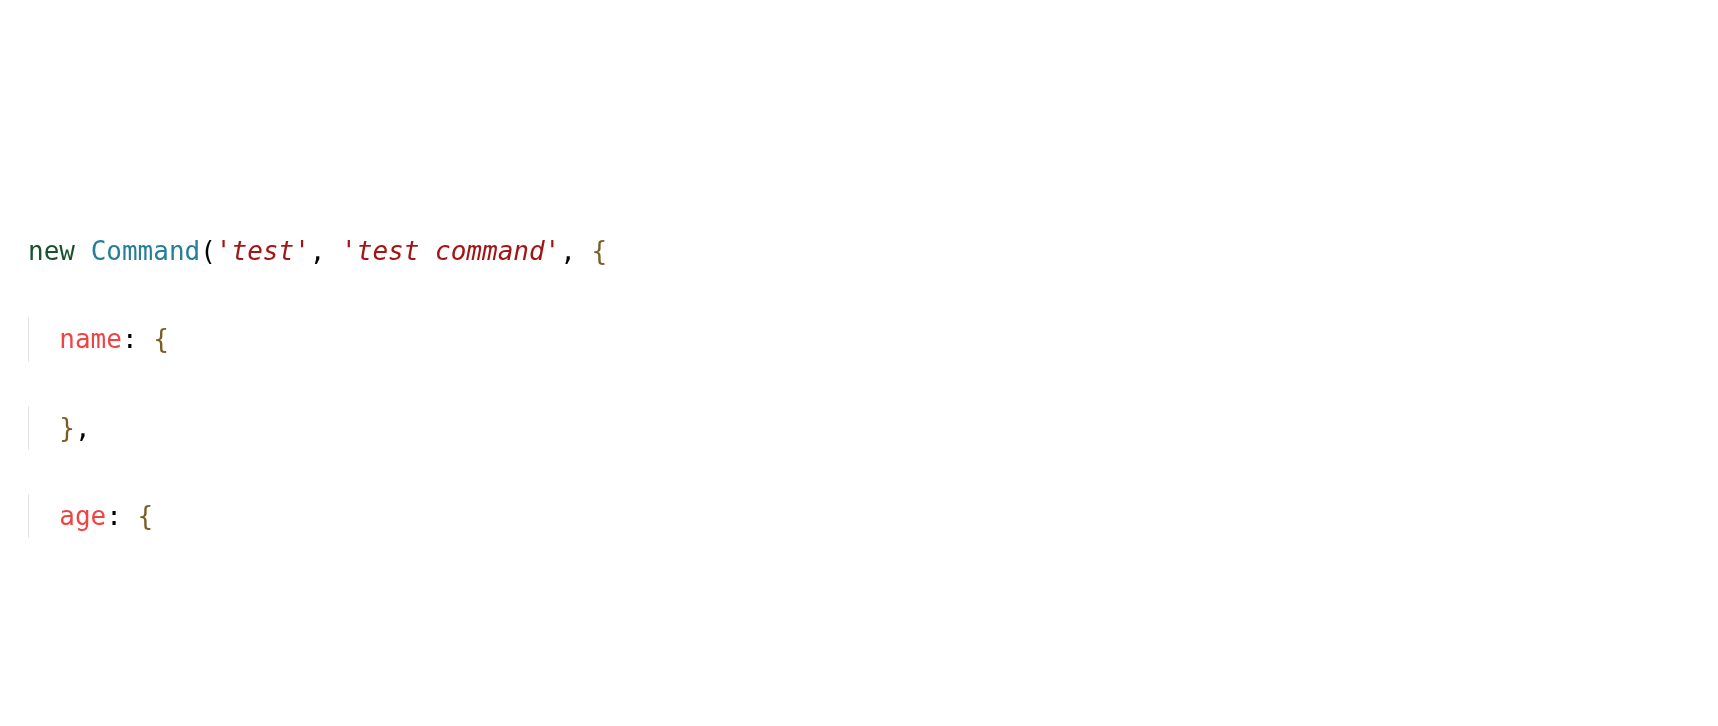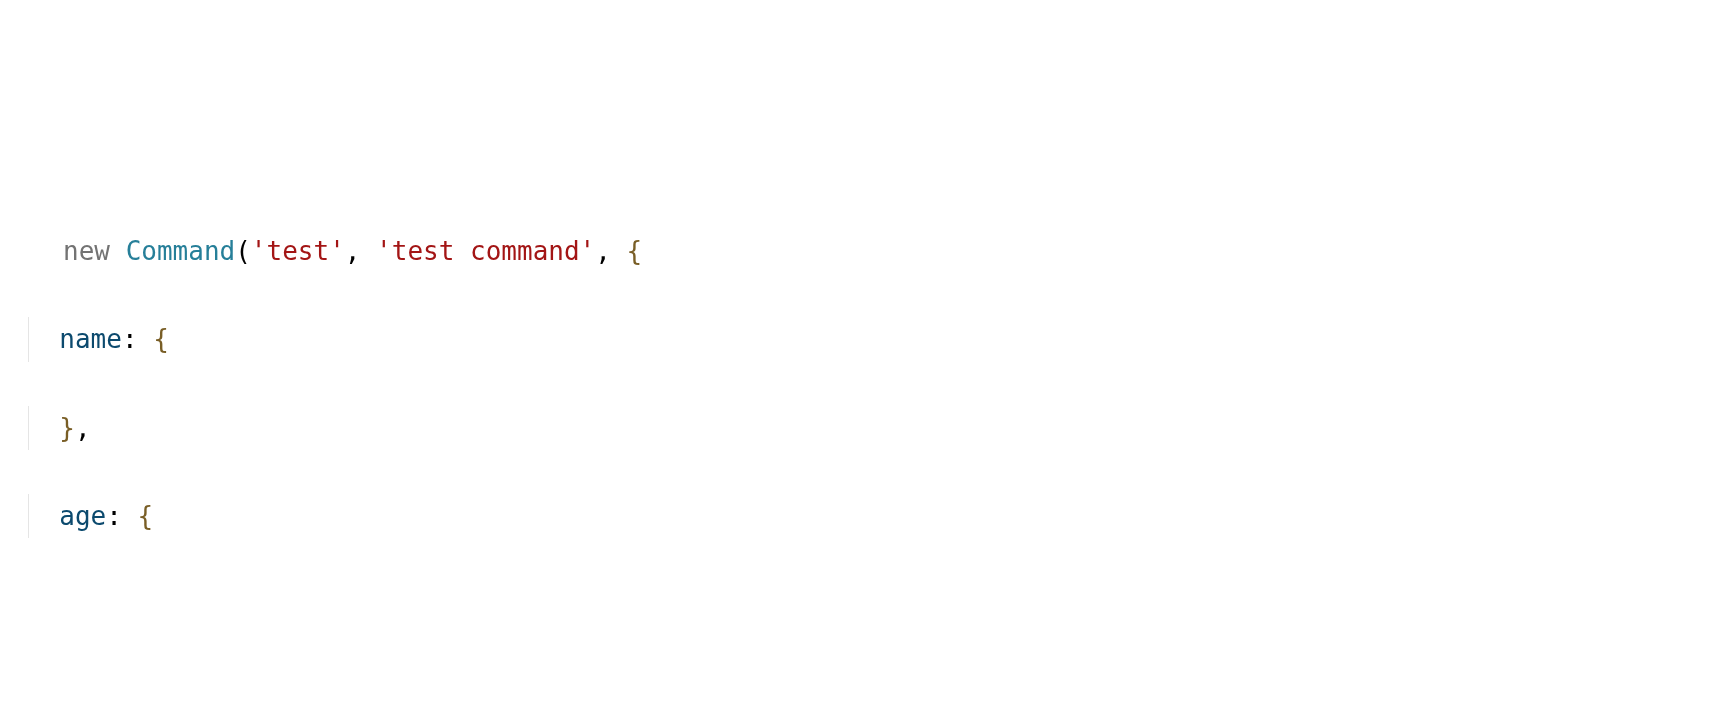--- a/index.html
+++ b/index.html
@@ -16,27 +16,27 @@
     padding-left: 28px;
   }
   .line { position: relative; }
   .guide {
     position: absolute;
     top: 0;
     bottom: 0;
     width: 1px;
     background: #e5e5e5;
   }
-  .tok-keyword { color: #737373; margin-left: 35px; }
+  .tok-keyword { color: #14532d; }
   .tok-type { color: #267f99; margin-top: 30px; }
   .tok-paren { color: #000000; }
-  .tok-string { color: #a31515; }
+  .tok-string { color: #a31515; font-style: italic; }
   .tok-punc { color: #000000; }
   .tok-brace { color: #795e26; }
-  .tok-prop { color: #0c4a6e; }
+  .tok-prop { color: #ef4444; }
 </style>
 </head>
 <body>
 
 
 
 <div class="code-area">
 <div class="line"><span class="tok-keyword">new</span> <span class="tok-type">Command</span><span class="tok-paren">(</span><span class="tok-string">'test'</span><span class="tok-punc">, </span><span class="tok-string">'test command'</span><span class="tok-punc">, </span><span class="tok-brace">{</span></div>
 <div class="line"><span class="guide" style="left:0"></span>  <span class="tok-prop">name</span><span class="tok-punc">: </span><span class="tok-brace">{</span></div>
 <div class="line"><span class="guide" style="left:0"></span>  <span class="tok-brace">}</span><span class="tok-punc">,</span></div>

